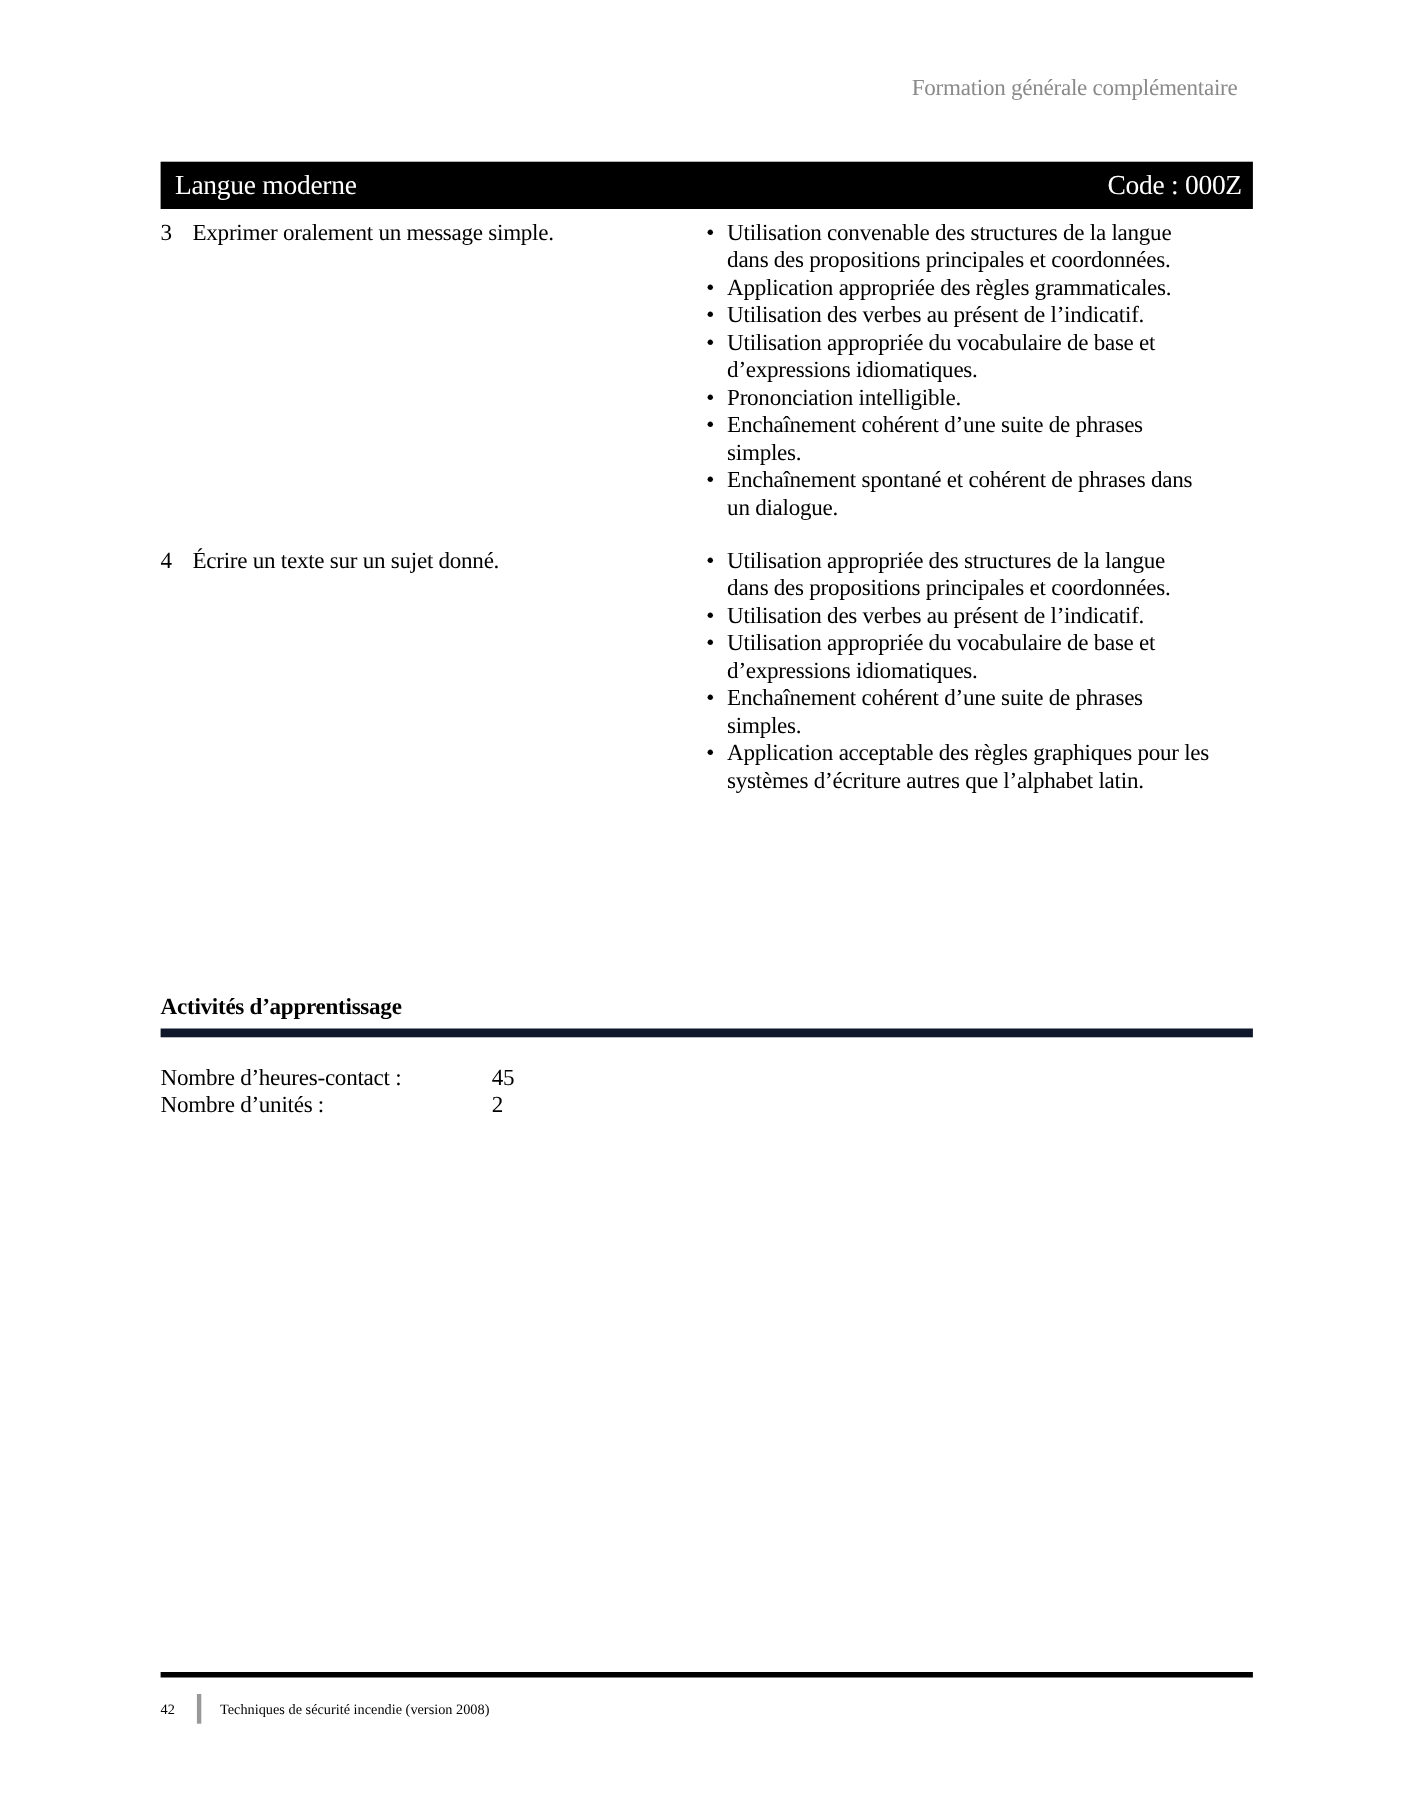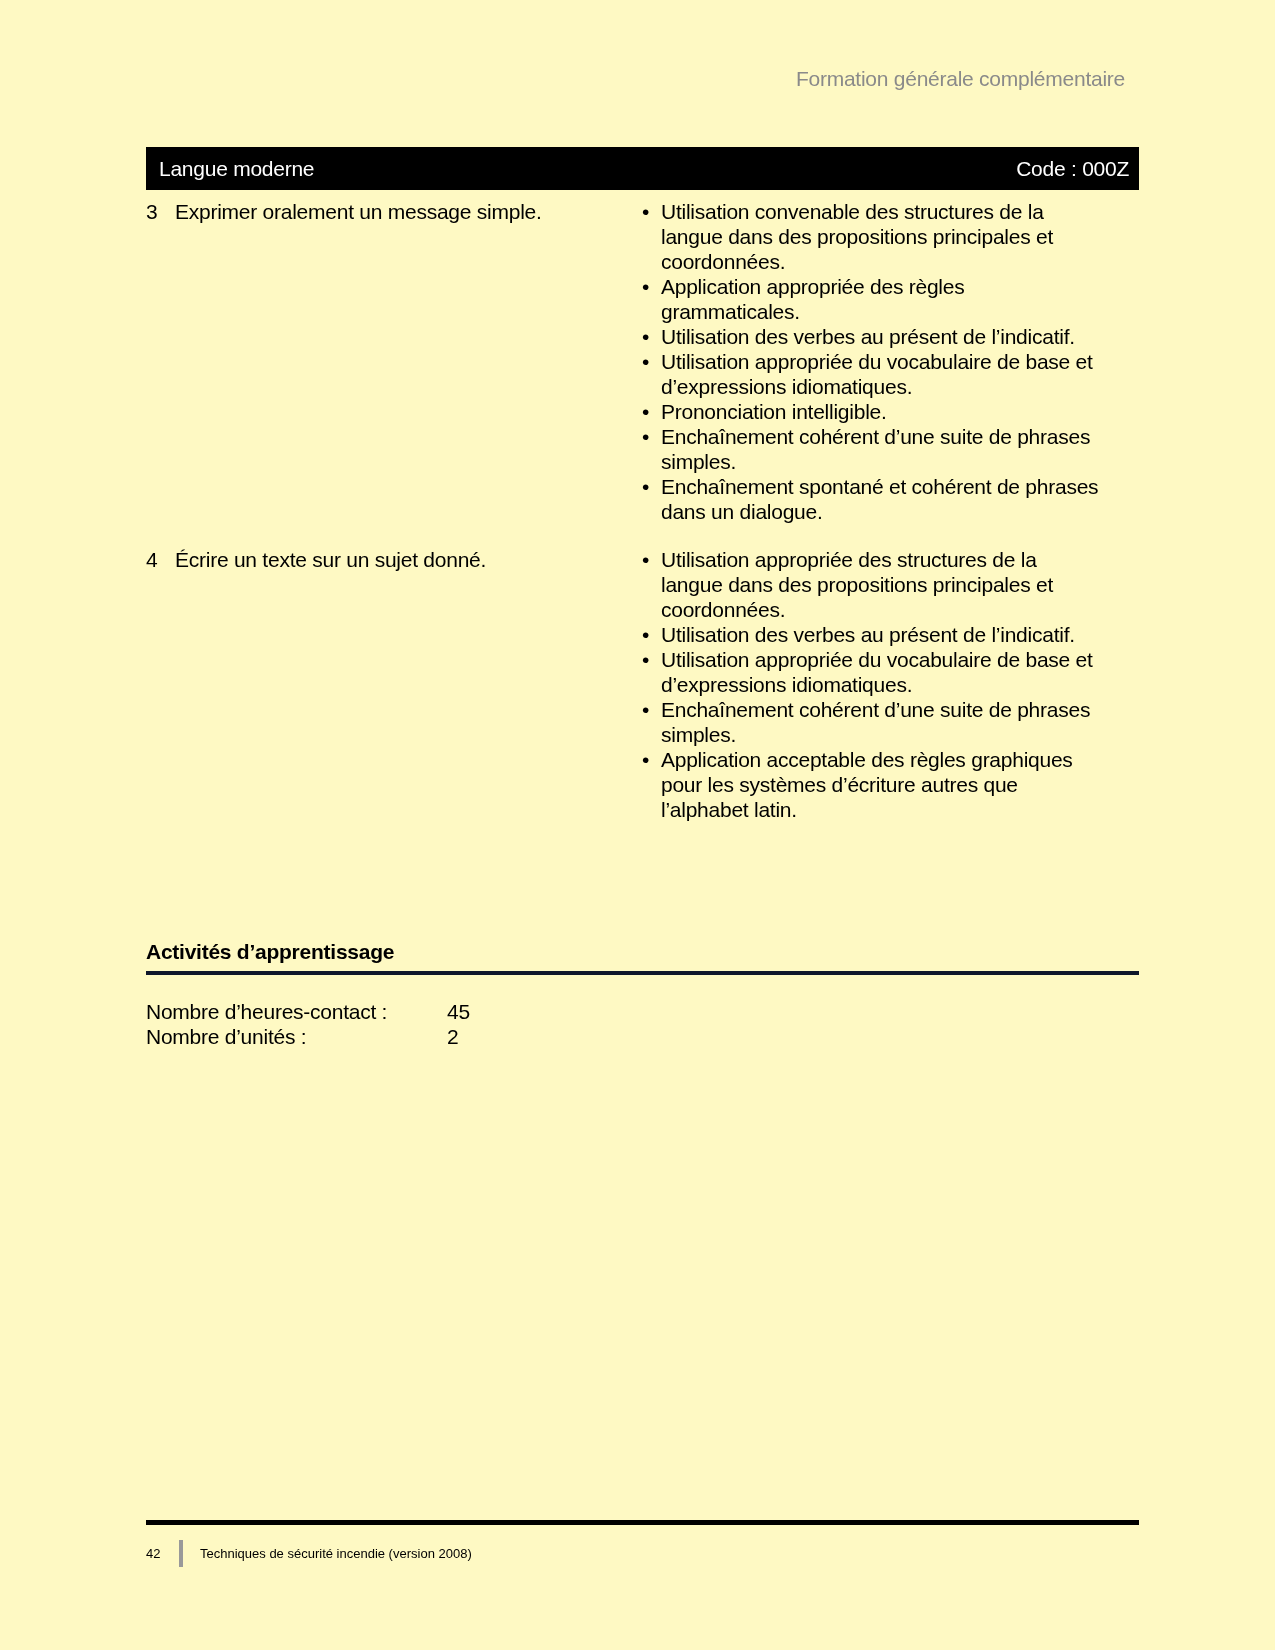--- a/index.html
+++ b/index.html
@@ -1,22 +1,22 @@
 <!DOCTYPE html>
 <html lang="fr"><head>
 <meta charset="utf-8">
 <style>
   html, body { margin: 0; padding: 0; background: #e8e8e8; }
   .page {
     position: relative;
     width: 1275px;
     height: 1650px;
     margin: 0 auto;
-    background: #fef9c3;
-    font-family: Liberation Sans, sans-serif;
+    background: #ffffff;
+    font-family: Liberation Serif, serif;
     color: #000000;
     overflow: hidden;
   }
   .running-header {
     position: absolute;
     top: 66px;
     right: 150px;
     font-size: 21px;
     line-height: 26px;
     color: #8a8a8a;
@@ -28,21 +28,21 @@
     top: 147px;
     width: 993px;
     height: 43px;
     background: #000000;
     color: #ffffff;
     display: flex;
     justify-content: space-between;
     align-items: center;
     padding: 0 10px 0 13px;
     box-sizing: border-box;
-    font-size: 21px;
+    font-size: 25px;
     letter-spacing: -0.25px;
   }
   .objectives {
     position: absolute;
     left: 146px;
     top: 199px;
     width: 993px;
     font-size: 21px;
     line-height: 25px;
     letter-spacing: -0.25px;
@@ -68,22 +68,21 @@
     position: absolute;
     left: 146px;
     top: 903px;
     width: 993px;
     letter-spacing: -0.25px;
   }
   .activities-heading {
     font-size: 21px;
     font-weight: bold;
     padding-bottom: 7px;
-    border-bottom: 4px solid #0f172a;
-    margin-top: 37px;
+    border-bottom: 8px solid #0f172a;
   }
   .info-rows { margin-top: 24px; font-size: 21px; line-height: 25px; }
   .info-label { display: inline-block; width: 301px; }
   .footer {
     position: absolute;
     left: 146px;
     top: 1520px;
     width: 993px;
     border-top: 5px solid #000000;
   }

